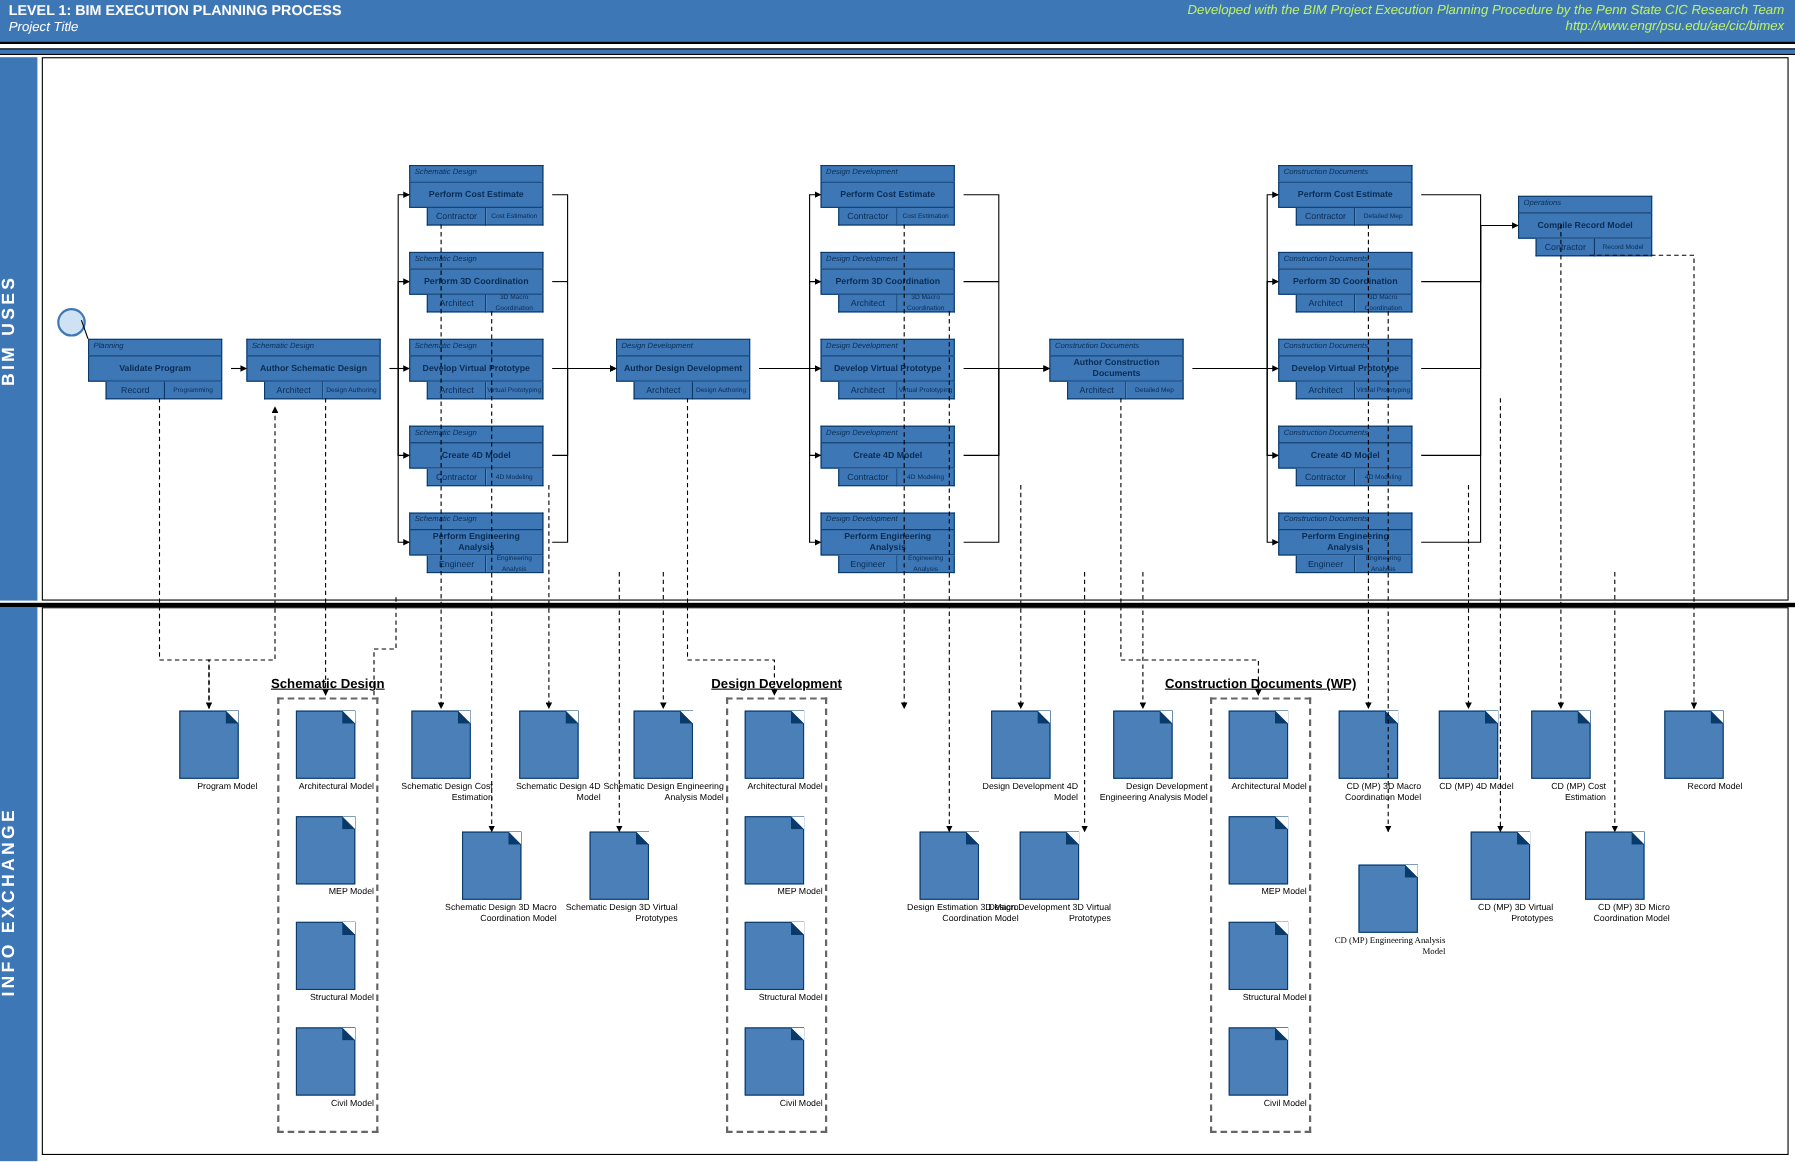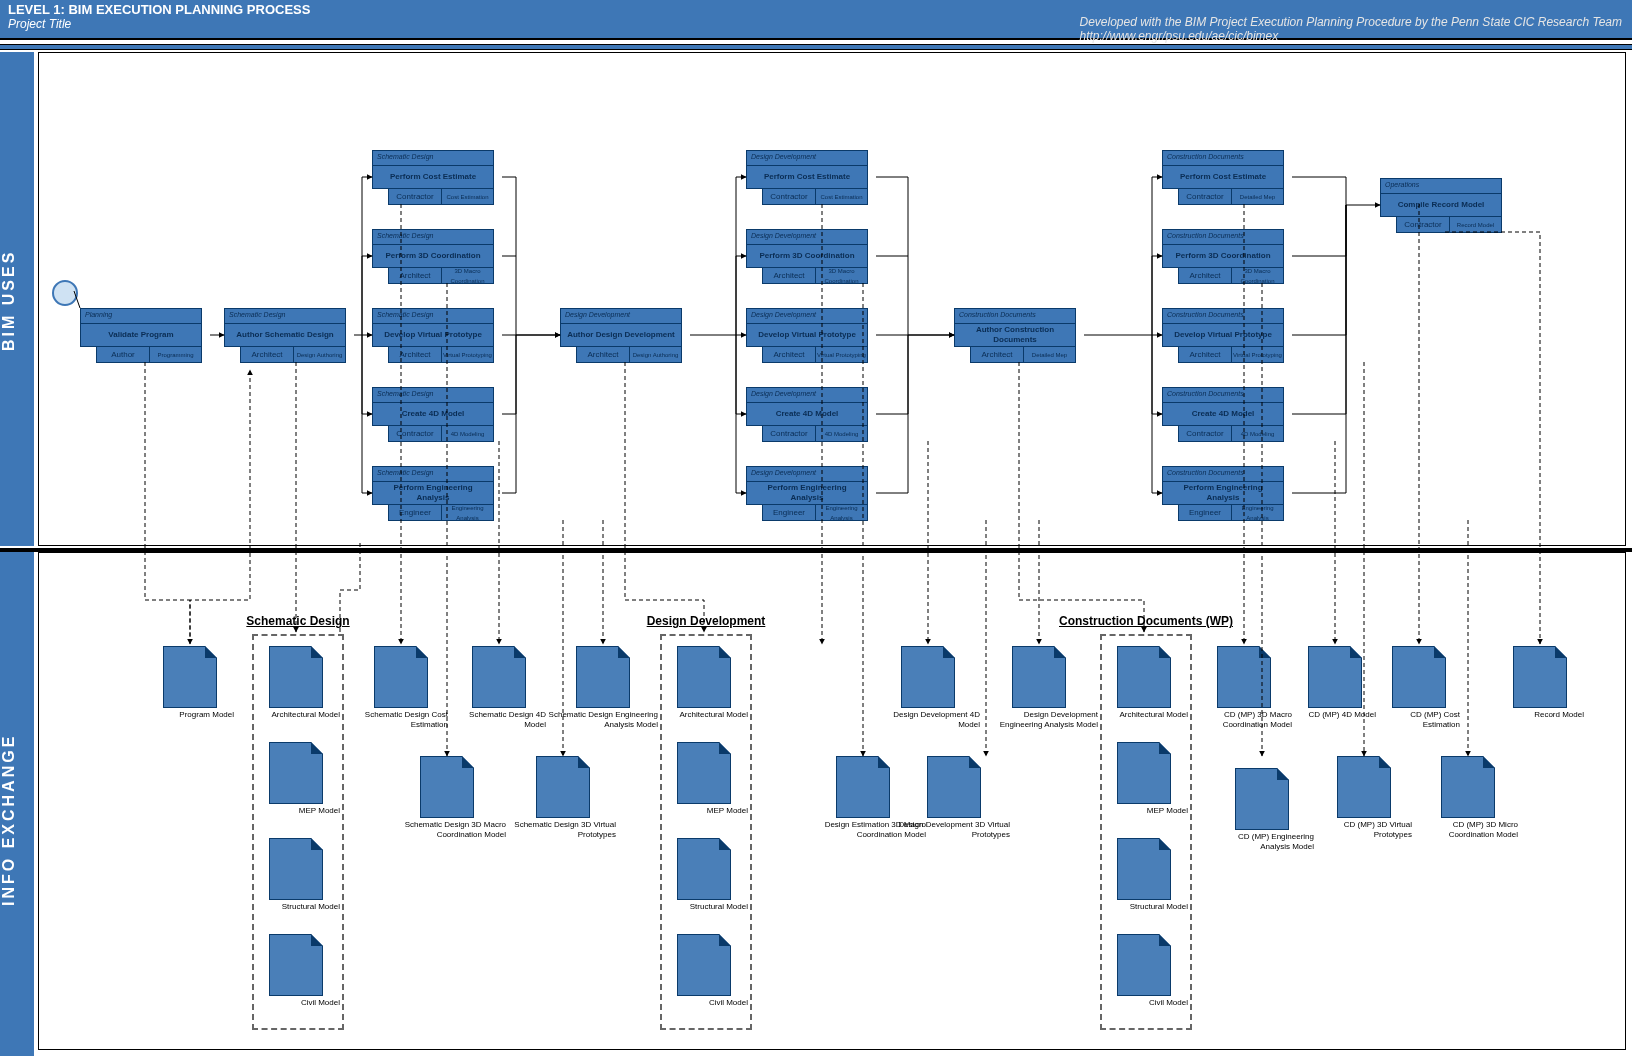--- a/index.html
+++ b/index.html
@@ -3,21 +3,21 @@
 <meta charset="utf-8">
 <style>
 html,body{margin:0;padding:0;font-family:Arial,Helvetica,sans-serif;background:#fff;}
 .page{width:1632px;height:1056px;position:relative;background:#fff;overflow:hidden;}
 
 
 .header-bar{position:absolute;left:0;top:0;right:0;height:38px;background:#3e77b6;border-bottom:2px solid #000;}
 .header-left{position:absolute;left:8px;top:2px;color:#fff;}
 .header-left .title{font-size:13px;font-weight:bold;}
 .header-left .sub{font-size:12px;font-style:italic;}
-.header-right{position:absolute;right:10px;top:15px;color:#e5e5e5;font-style:italic;font-size:12px;line-height:14px;}
+.header-right{position:absolute;right:10px;top:2px;color:#bef264;text-align:right;font-style:italic;font-size:12px;line-height:14px;}
 
 
 .div1{position:absolute;left:0;right:0;top:44px;height:4px;background:#3e77b6;border-top:1px solid #000;border-bottom:1px solid #000;}
 
 
 .mid-split{position:absolute;left:0;right:0;top:548px;height:0;border-top:4px solid #000;}
 
 
 .lane-strip{position:absolute;left:0;width:34px;background:#3e77b6;}
 .lane-top{top:52px;height:494px;}
@@ -81,21 +81,21 @@
   <div class="canvas top"></div>
   <div class="canvas bot"></div>
   <div class="mid-split"></div>
 
   <div class="start" style="left:52px;top:280px;"></div>
 
   <div class="node" style="left:80px;top:308px;">
     <div class="hdr">Planning</div>
     <div class="body">Validate  Program</div>
     <div class="foot">
-        <div class="role">Author</div>
+        <div class="role">Record</div>
         <div class="tool">Programming</div>
       </div>
   </div>
 
   <div class="node" style="left:224px;top:308px;">
     <div class="hdr">Schematic Design</div>
     <div class="body">Author Schematic Design</div>
     <div class="foot">
         <div class="role">Architect</div>
         <div class="tool">Design Authoring</div>
@@ -360,21 +360,21 @@
       <div class="lbl">CD (MP) 3D Macro Coordination Model</div>
     </div>
   <div class="doc" style="left:1294px;top:646px;width:82px;">
       <div class="shape"></div>
       <div class="lbl">CD (MP) 4D Model</div>
     </div>
   <div class="doc" style="left:1378px;top:646px;width:82px;">
       <div class="shape"></div>
       <div class="lbl">CD (MP) Cost Estimation</div>
     </div>
-  <div class="doc" style="left:1210px;top:768px;width:104px;">
+  <div class="doc" style="left:1210px;top:786px;width:104px;font-family:Liberation Serif, serif;">
       <div class="shape"></div>
       <div class="lbl">CD (MP) Engineering Analysis Model</div>
     </div>
   <div class="doc" style="left:1316px;top:756px;width:96px;">
       <div class="shape"></div>
       <div class="lbl">CD (MP) 3D Virtual Prototypes</div>
     </div>
   <div class="doc" style="left:1418px;top:756px;width:100px;">
       <div class="shape"></div>
       <div class="lbl">CD (MP) 3D Micro Coordination Model</div>

